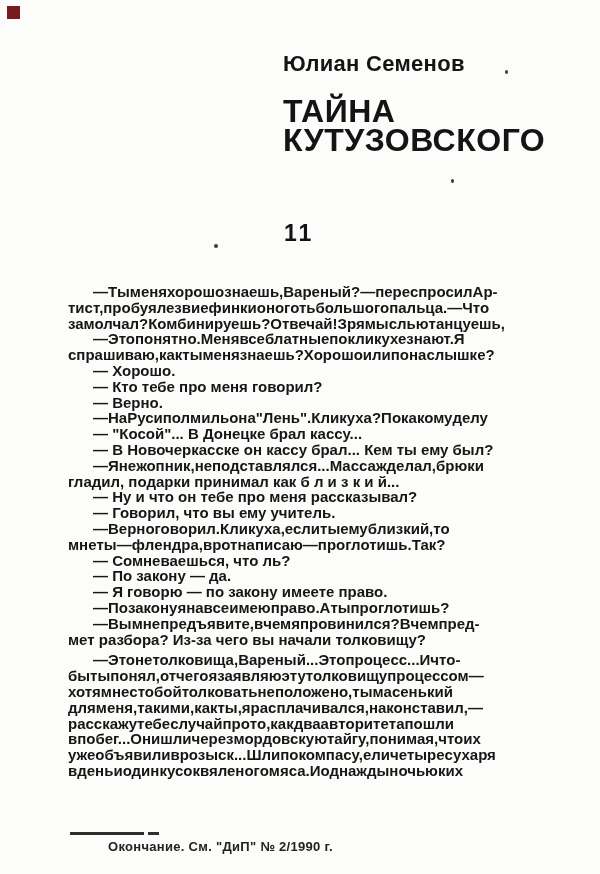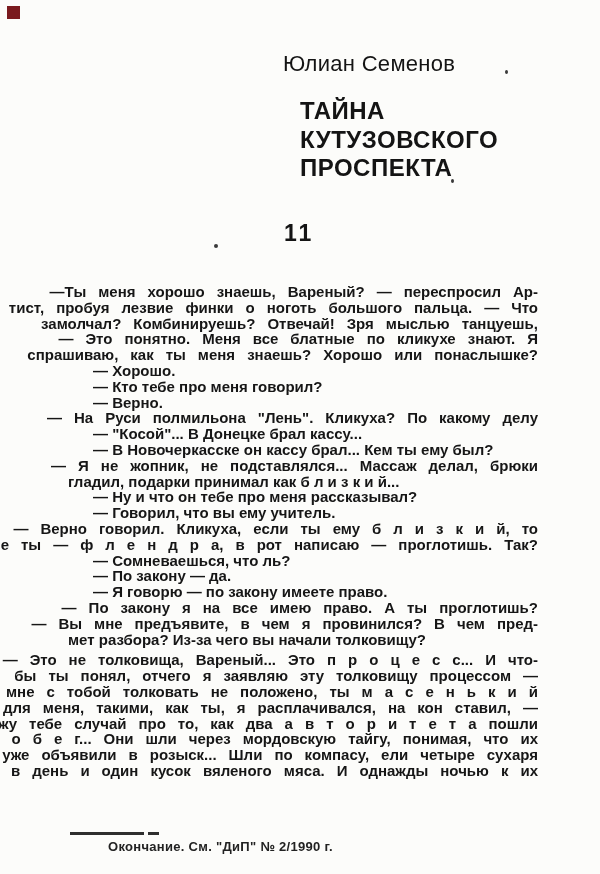--- a/index.html
+++ b/index.html
@@ -4,32 +4,32 @@
 <style>
   html,body{margin:0;padding:0;}
   body{
     width:600px;height:874px;position:relative;overflow:hidden;
     background:#fcfcfa;color:#141414;
     font-family:"Liberation Sans","DejaVu Sans",sans-serif;
     -webkit-font-smoothing:antialiased;
   }
   .page{position:absolute;inset:0;}
   .corner-mark{position:absolute;left:7px;top:6px;width:13px;height:13px;background:#7a1a1e;}
-  .author{position:absolute;left:283px;top:53px;font-size:22px;font-weight:400;letter-spacing:.3px;line-height:1;}
-  .book-title{position:absolute;left:300px;top:97px;font-size:24px;font-weight:700;letter-spacing:.5px;line-height:28.5px;}
+  .author{position:absolute;left:283px;top:53px;font-size:22px;font-weight:700;letter-spacing:.3px;line-height:1;}
+  .book-title{position:absolute;left:283px;top:97px;font-size:32px;font-weight:700;letter-spacing:.5px;line-height:28.5px;}
   .chapter{position:absolute;left:284px;top:222px;font-size:23px;font-weight:700;letter-spacing:3px;line-height:1;text-align:center;}
   .body-text{
     position:absolute;left:68px;top:284px;width:470px;
     font-size:15px;font-weight:700;line-height:15.8px;color:#161616;
   }
   .paragraph{margin:0;}
   .paragraph.gap{margin-top:5px;}
   .line{white-space:nowrap;line-height:15.8px;}
   .line.indent{padding-left:25px;}
-  .line.just{display:flex;justify-content:flex-end;white-space:normal;gap:12px;}
+  .line.just{display:flex;justify-content:flex-start;white-space:normal;}
   .line.just span{white-space:pre;}
   .footnote-rule-a{position:absolute;left:70px;top:832px;width:74px;height:2.5px;background:#2e2e2e;}
   .footnote-rule-b{position:absolute;left:148px;top:832px;width:11px;height:2.5px;background:#2e2e2e;}
   .footnote{position:absolute;left:108px;top:839px;font-size:13px;font-weight:700;letter-spacing:.3px;color:#222;}
   .speck{position:absolute;background:#3a3a3a;border-radius:50%;}
   .speck.s1{left:505px;top:70px;width:3px;height:4px;}
   .speck.s2{left:451px;top:179px;width:3px;height:4px;}
   .speck.s3{left:214px;top:244px;width:4px;height:4px;}
 </style>
 </head>
@@ -37,21 +37,20 @@
 
 <div class="page">
 
   <div class="corner-mark"></div>
 
   <div class="author">Юлиан Семенов</div>
 
   <div class="book-title">
     <div>ТАЙНА</div>
     <div>КУТУЗОВСКОГО</div>
-    <div>ПРОСПЕКТА</div>
   </div>
 
   <div class="chapter">11</div>
 
   <div class="body-text">
       <div class="paragraph">
         <div class="line indent just">
           <span>—Ты</span>
           <span>меня</span>
           <span>хорошо</span>

